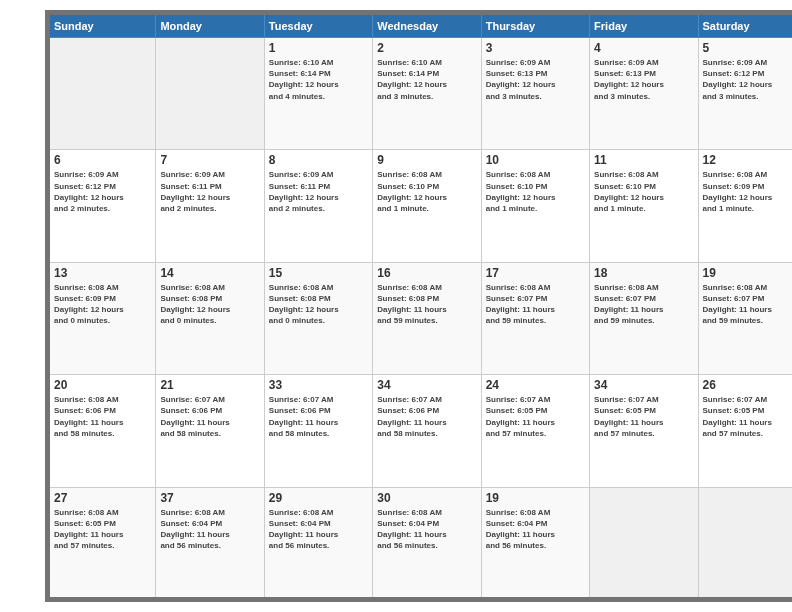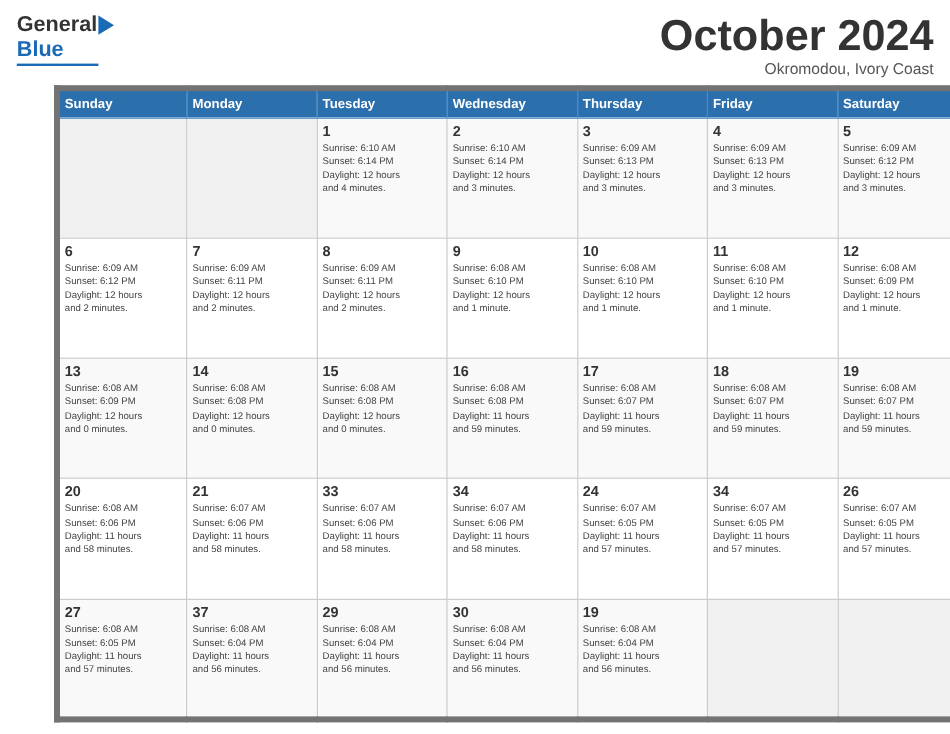--- a/index.html
+++ b/index.html
@@ -62,50 +62,33 @@
       font-size: 12px;
       font-weight: bold;
       color: #333;
       display: block;
       margin-bottom: 2px;
     }
     .day-info {
       font-size: 8px;
       color: #444;
       line-height: 1.4;
+      font-weight: bold;
     }
 
     
     .logo-wrap {
       display: flex;
       align-items: center;
     }
   </style>
 </head>
 <body>
 
 <div class="page">
-  <div class="header">
-    <div class="logo-wrap">
-      <div style="display:flex;flex-direction:column;align-items:flex-start;">
-        <div style="display:flex;align-items:center;">
-          <span style="font-size:18px;font-weight:bold;color:#333;">General</span>
-          <span style="display:inline-block;width:0;height:0;border-top:8px solid transparent;border-bottom:8px solid transparent;border-left:13px solid #1a6bb5;margin-left:1px;margin-top:1px;"></span>
-        </div>
-        <div style="display:flex;align-items:center;">
-          <span style="font-size:18px;font-weight:bold;color:#1a6bb5;margin-left:0;">Blue</span>
-        </div>
-        <div style="height:2px;background:#1a6bb5;width:68px;margin-top:1px;"></div>
-      </div>
-    </div>
-    <div class="title-section">
-      <div style="font-size:36px;font-weight:bold;color:#333;line-height:1.1;">October 2024</div>
-      <div style="font-size:13px;color:#555;">Okromodou, Ivory Coast</div>
-    </div>
-  </div>
 
   <table class="calendar">
     <thead>
       <tr>
       <th>Sunday</th>
           <th>Monday</th>
           <th>Tuesday</th>
           <th>Wednesday</th>
           <th>Thursday</th>
           <th>Friday</th>

